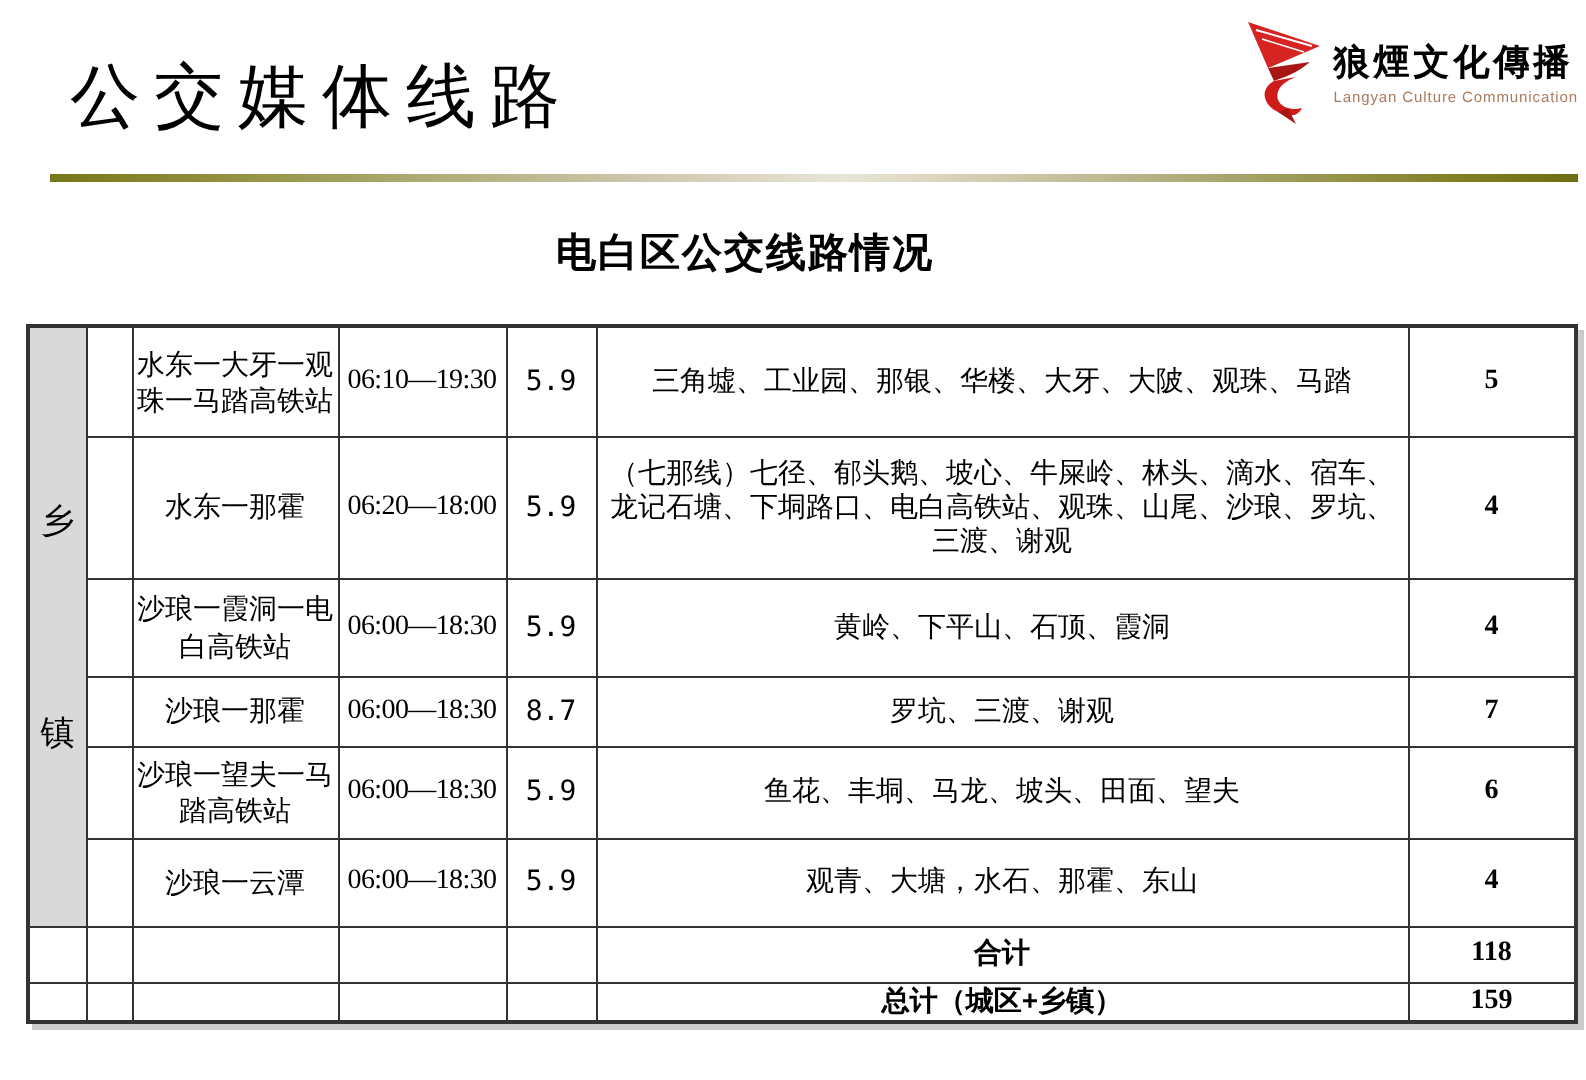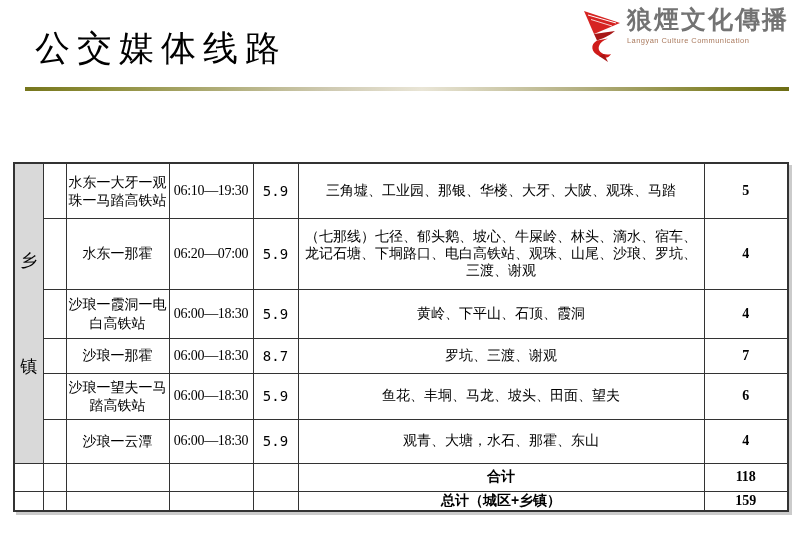--- a/index.html
+++ b/index.html
@@ -10,22 +10,22 @@
   .page-title{position:absolute;left:35px;top:25px;margin:0;
               font-family:"Liberation Serif",serif;font-weight:400;
               font-size:35px;letter-spacing:7px;color:#000;white-space:nowrap;}
   .title-rule{position:absolute;left:25px;top:87px;width:764px;height:4px;
               background:linear-gradient(90deg,#76761c 0%,#8e8e3a 10%,#cfcab2 40%,
                          #e9e5d6 52%,#b5b184 72%,#82822a 91%,#6d6d14 100%);}
 
   .logo{position:absolute;top:7px;right:4px;display:flex;align-items:flex-start;}
   .logo-icon{width:42px;height:56px;display:block;}
   .logo-text{margin-left:5px;}
-  .logo-zh{font-family:"Liberation Serif",serif;font-weight:bold;font-size:25px;
-           color:#737373;letter-spacing:2px;line-height:1;white-space:nowrap;}
+  .logo-zh{font-family:"Liberation Serif",serif;font-weight:bold;font-size:18px;
+           color:#000000;letter-spacing:2px;line-height:1;margin-top:15px;white-space:nowrap;}
   .logo-en{font-family:"Liberation Sans",sans-serif;font-size:7.5px;color:#aa7a5e;
            letter-spacing:0.45px;margin-top:4px;white-space:nowrap;}
 
   .subtitle{position:absolute;left:278px;top:113px;margin:0;
             font-family:"Liberation Serif",serif;font-weight:bold;
             font-size:20px;letter-spacing:1px;color:#000;white-space:nowrap;}
 
   
   table.routes{position:absolute;left:13px;top:162px;width:774px;
                border-collapse:collapse;table-layout:fixed;
@@ -74,20 +74,21 @@
       <path d="M19,49 L28,55 L24,47 Z" fill="#a81616"></path>
     </svg>
     <div class="logo-text">
       <div class="logo-zh">狼煙文化傳播</div>
       <div class="logo-en">Langyan Culture Communication</div>
     </div>
   </div>
 
   <div class="title-rule"></div>
 
+  <h2 class="subtitle">电白区公交线路情况</h2>
 
   <table class="routes">
     <colgroup>
       <col style="width:29px">
         <col style="width:23px">
         <col style="width:103px">
       <col style="width:84px">
         <col style="width:45px">
         <col style="width:406px">
       <col style="width:84px">
@@ -103,21 +104,21 @@
           <td class="spacer"></td>
           <td class="route">水东一大牙一观珠一马踏高铁站</td>
           <td class="time">06:10—19:30</td>
           <td class="km">5.9</td>
           <td class="stops">三角墟、工业园、那银、华楼、大牙、大陂、观珠、马踏</td>
           <td class="count">5</td>
         </tr>
         <tr>
           <td class="spacer"></td>
           <td class="route">水东一那霍</td>
-          <td class="time">06:20—07:00</td>
+          <td class="time">06:20—18:00</td>
           <td class="km">5.9</td>
           <td class="stops">（七那线）七径、郁头鹅、坡心、牛屎岭、林头、滴水、宿车、龙记石塘、下垌路口、电白高铁站、观珠、山尾、沙琅、罗坑、三渡、谢观</td>
           <td class="count">4</td>
         </tr>
         <tr>
           <td class="spacer"></td>
           <td class="route">沙琅一霞洞一电白高铁站</td>
           <td class="time">06:00—18:30</td>
           <td class="km">5.9</td>
           <td class="stops">黄岭、下平山、石顶、霞洞</td>

